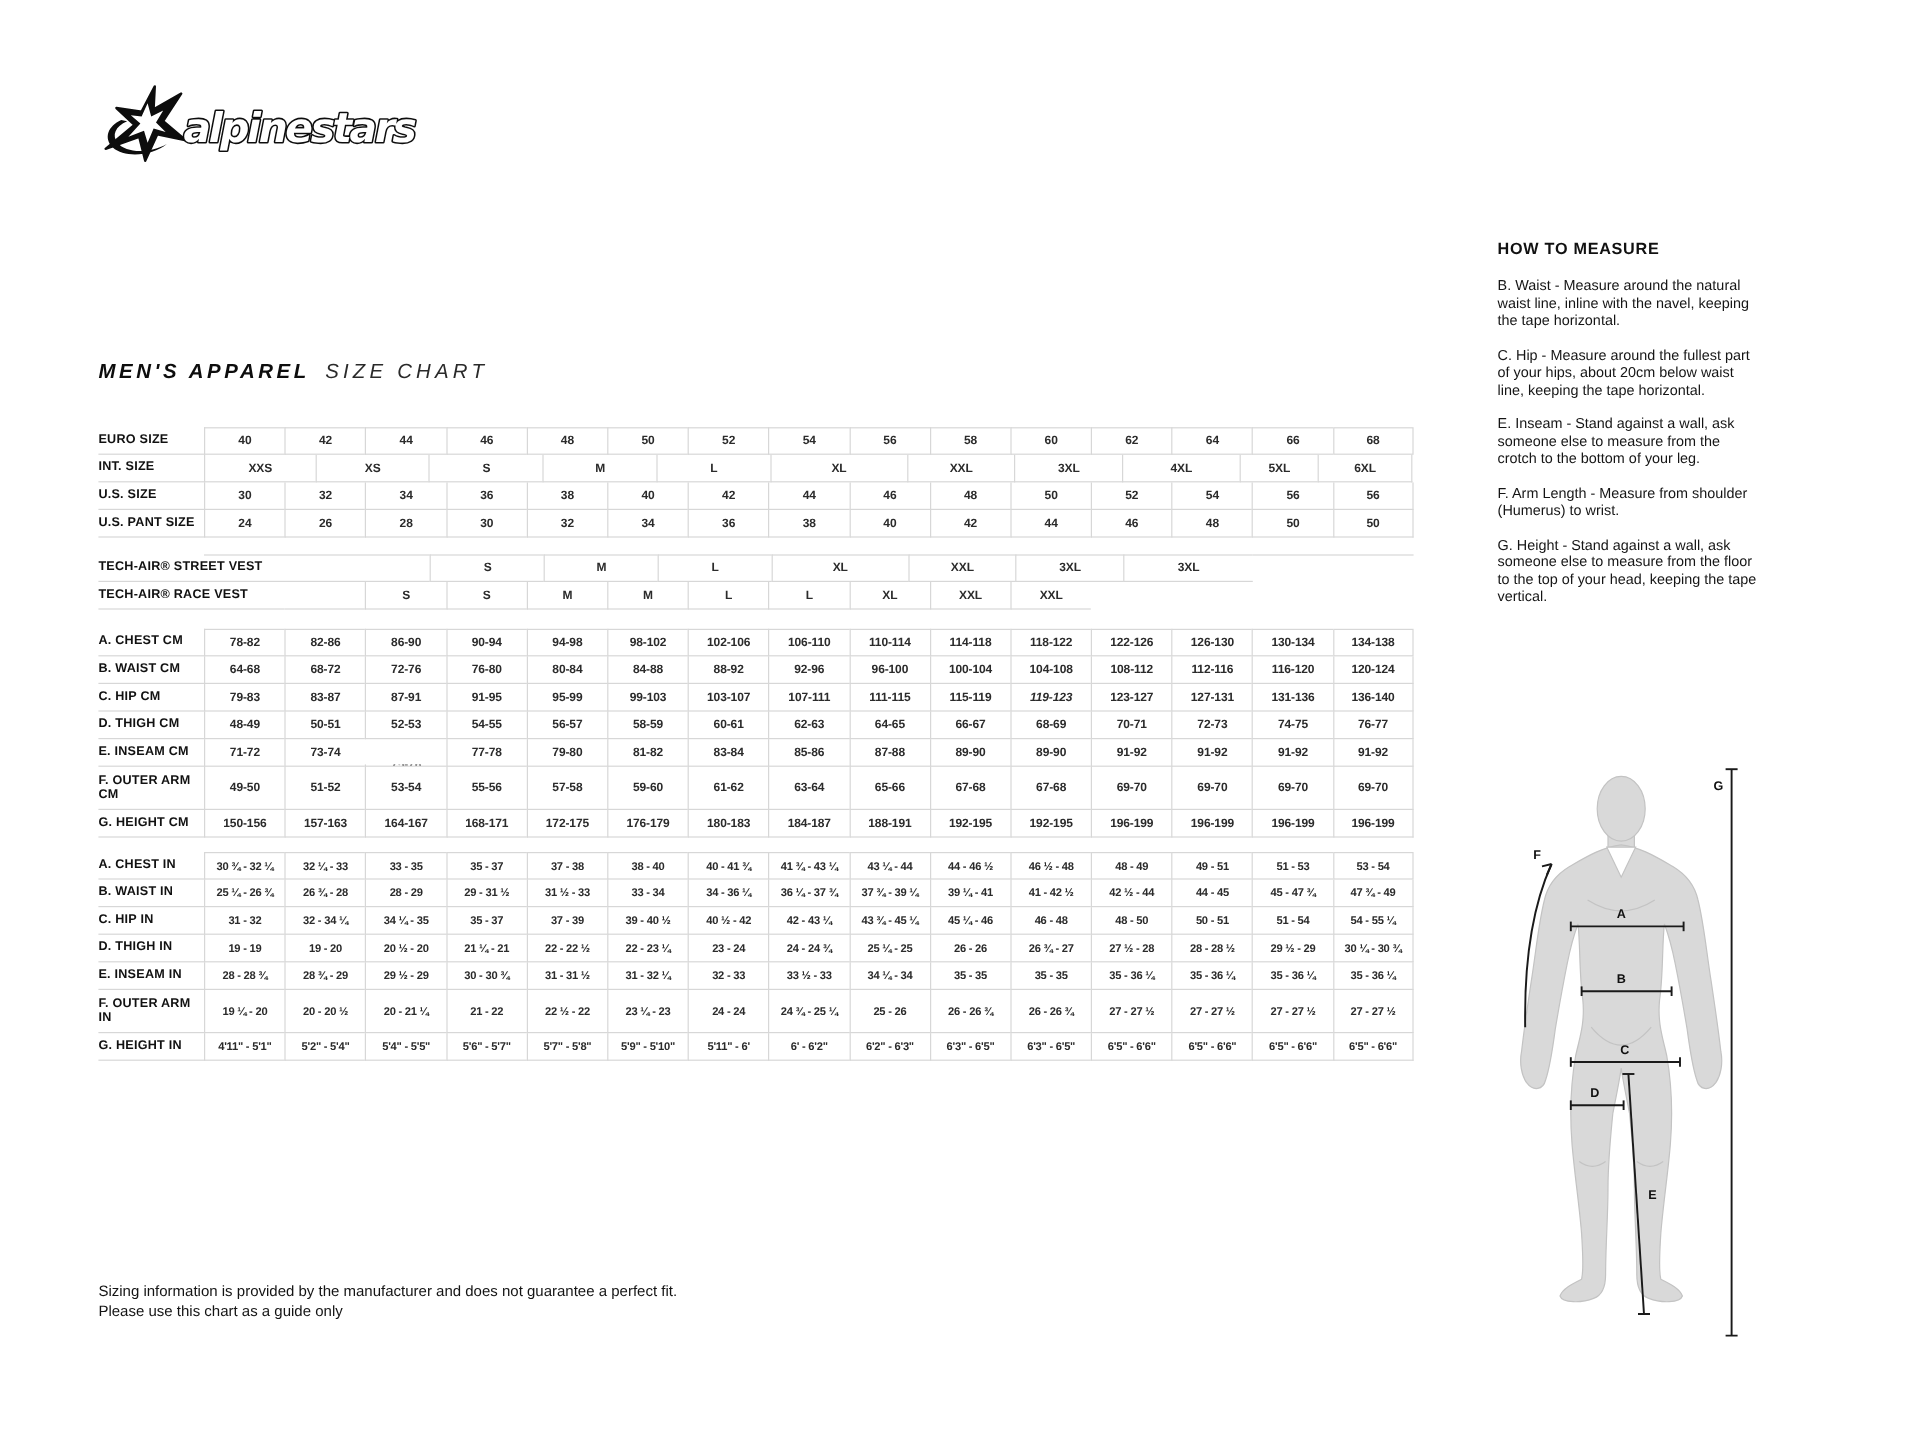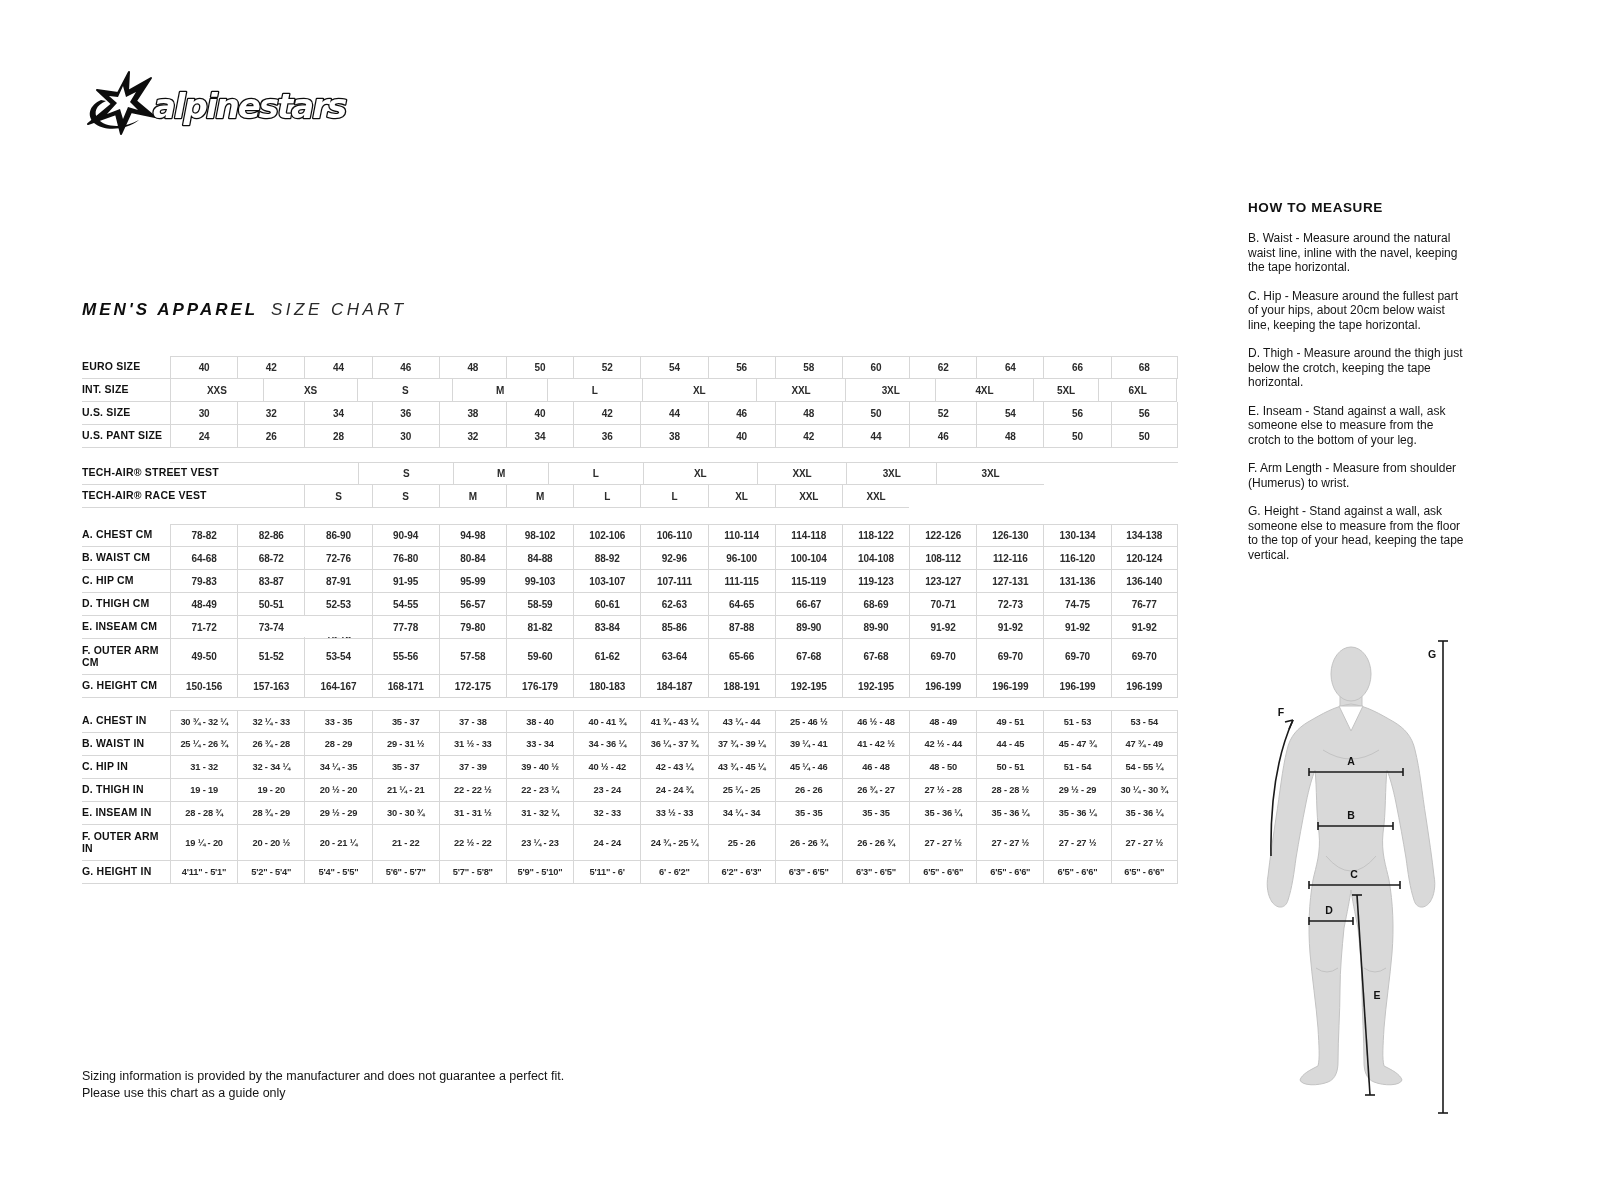--- a/index.html
+++ b/index.html
@@ -223,21 +223,21 @@
           <div class="seg" style="width: 6.66667%;">79-83</div>
           <div class="seg" style="width: 6.66667%;">83-87</div>
           <div class="seg" style="width: 6.66667%;">87-91</div>
           <div class="seg" style="width: 6.66667%;">91-95</div>
           <div class="seg" style="width: 6.66667%;">95-99</div>
           <div class="seg" style="width: 6.66667%;">99-103</div>
           <div class="seg" style="width: 6.66667%;">103-107</div>
           <div class="seg" style="width: 6.66667%;">107-111</div>
           <div class="seg" style="width: 6.66667%;">111-115</div>
           <div class="seg" style="width: 6.66667%;">115-119</div>
-          <div class="seg" style="width: 6.66667%;">119-123</div>
+          <div class="seg" style="width: 6.66667%; font-style: italic;">119-123</div>
           <div class="seg" style="width: 6.66667%;">123-127</div>
           <div class="seg" style="width: 6.66667%;">127-131</div>
           <div class="seg" style="width: 6.66667%;">131-136</div>
           <div class="seg lastseg" style="width: 6.66667%;">136-140</div>
         </div>
       </div>
       <div class="sizerow">
         <div class="lbl">D. THIGH CM</div>
         <div class="cells">
           <div class="seg" style="width: 6.66667%;">48-49</div>
@@ -324,21 +324,21 @@
         <div class="cells">
           <div class="seg" style="width: 6.66667%;">30 ¾ - 32 ¼</div>
           <div class="seg" style="width: 6.66667%;">32 ¼ - 33</div>
           <div class="seg" style="width: 6.66667%;">33 - 35</div>
           <div class="seg" style="width: 6.66667%;">35 - 37</div>
           <div class="seg" style="width: 6.66667%;">37 - 38</div>
           <div class="seg" style="width: 6.66667%;">38 - 40</div>
           <div class="seg" style="width: 6.66667%; text-align: right;">40 - 41 ¾</div>
           <div class="seg" style="width: 6.66667%;">41 ¾ - 43 ¼</div>
           <div class="seg" style="width: 6.66667%;">43 ¼ - 44</div>
-          <div class="seg" style="width: 6.66667%;">25 - 46 ½</div>
+          <div class="seg" style="width: 6.66667%;">44 - 46 ½</div>
           <div class="seg" style="width: 6.66667%;">46 ½ - 48</div>
           <div class="seg" style="width: 6.66667%;">48 - 49</div>
           <div class="seg" style="width: 6.66667%;">49 - 51</div>
           <div class="seg" style="width: 6.66667%;">51 - 53</div>
           <div class="seg lastseg" style="width: 6.66667%;">53 - 54</div>
         </div>
       </div>
       <div class="sizerow small">
         <div class="lbl">B. WAIST IN</div>
         <div class="cells">
@@ -459,21 +459,20 @@
           <div class="seg" style="width: 6.66667%;">6'5" - 6'6"</div>
           <div class="seg lastseg" style="width: 6.66667%;">6'5" - 6'6"</div>
         </div>
       </div>
     </div>
 
   <div class="howto">
     <h3>HOW TO MEASURE</h3>
     <p>B. Waist - Measure around the natural waist line, inline with the navel, keeping the tape horizontal.</p>
     <p>C. Hip - Measure around the fullest part of your hips, about 20cm below waist line, keeping the tape horizontal.</p>
-    <p>D. Thigh - Measure around the thigh just below the crotch, keeping the tape horizontal.</p>
     <p>E. Inseam - Stand against a wall, ask someone else to measure from the crotch to the bottom of your leg.</p>
     <p>F. Arm Length - Measure from shoulder (Humerus) to wrist.</p>
     <p>G. Height - Stand against a wall, ask someone else to measure from the floor to the top of your head, keeping the tape vertical.</p>
   </div>
 
   <svg class="figure" width="330" height="520" viewBox="0 0 330 520">
     <g fill="var(--sil)" stroke="var(--silln)" stroke-width="1">
       <rect x="110" y="72" width="22" height="20"></rect>
       <path d="M121,86
         C105,88 92,96 78,104 C68,110 60,118 57,132

